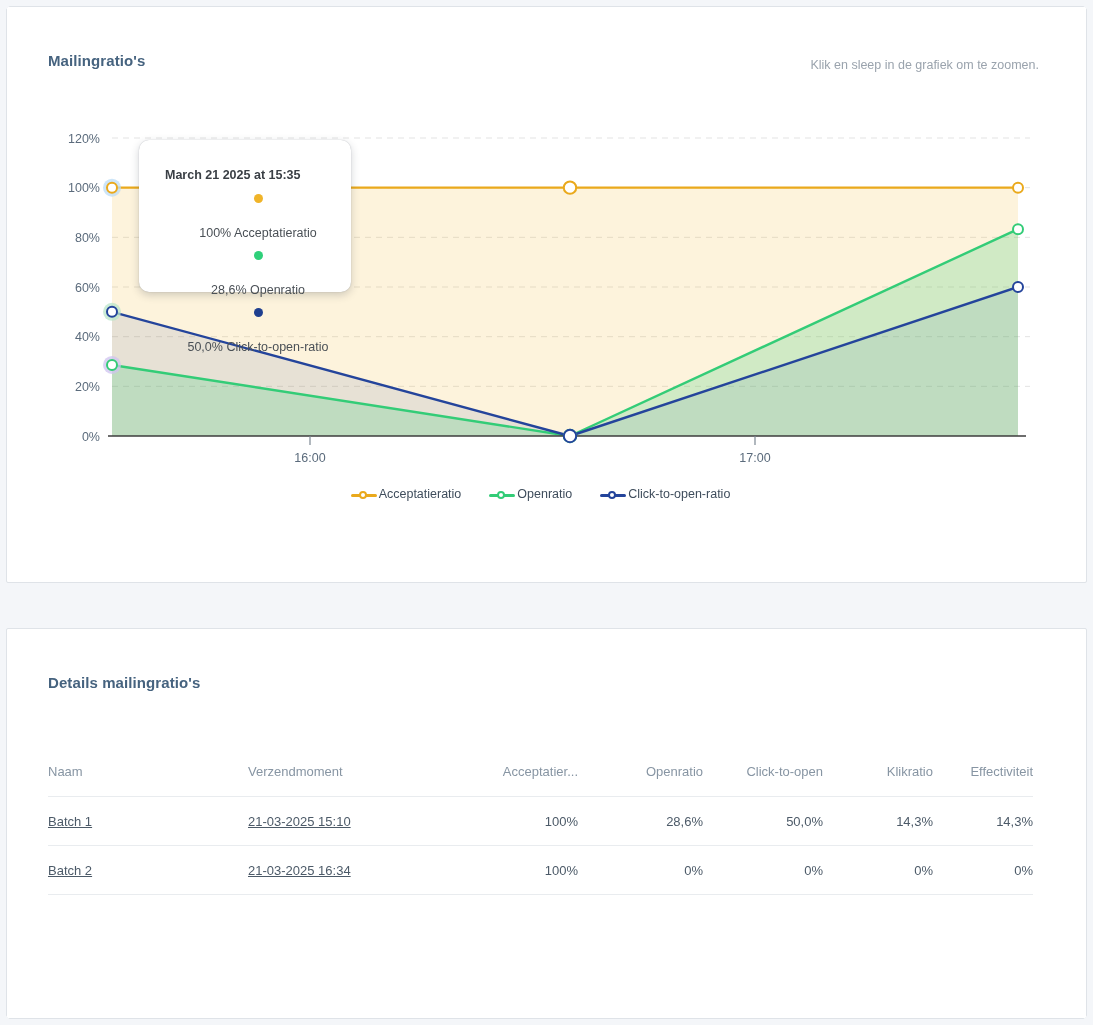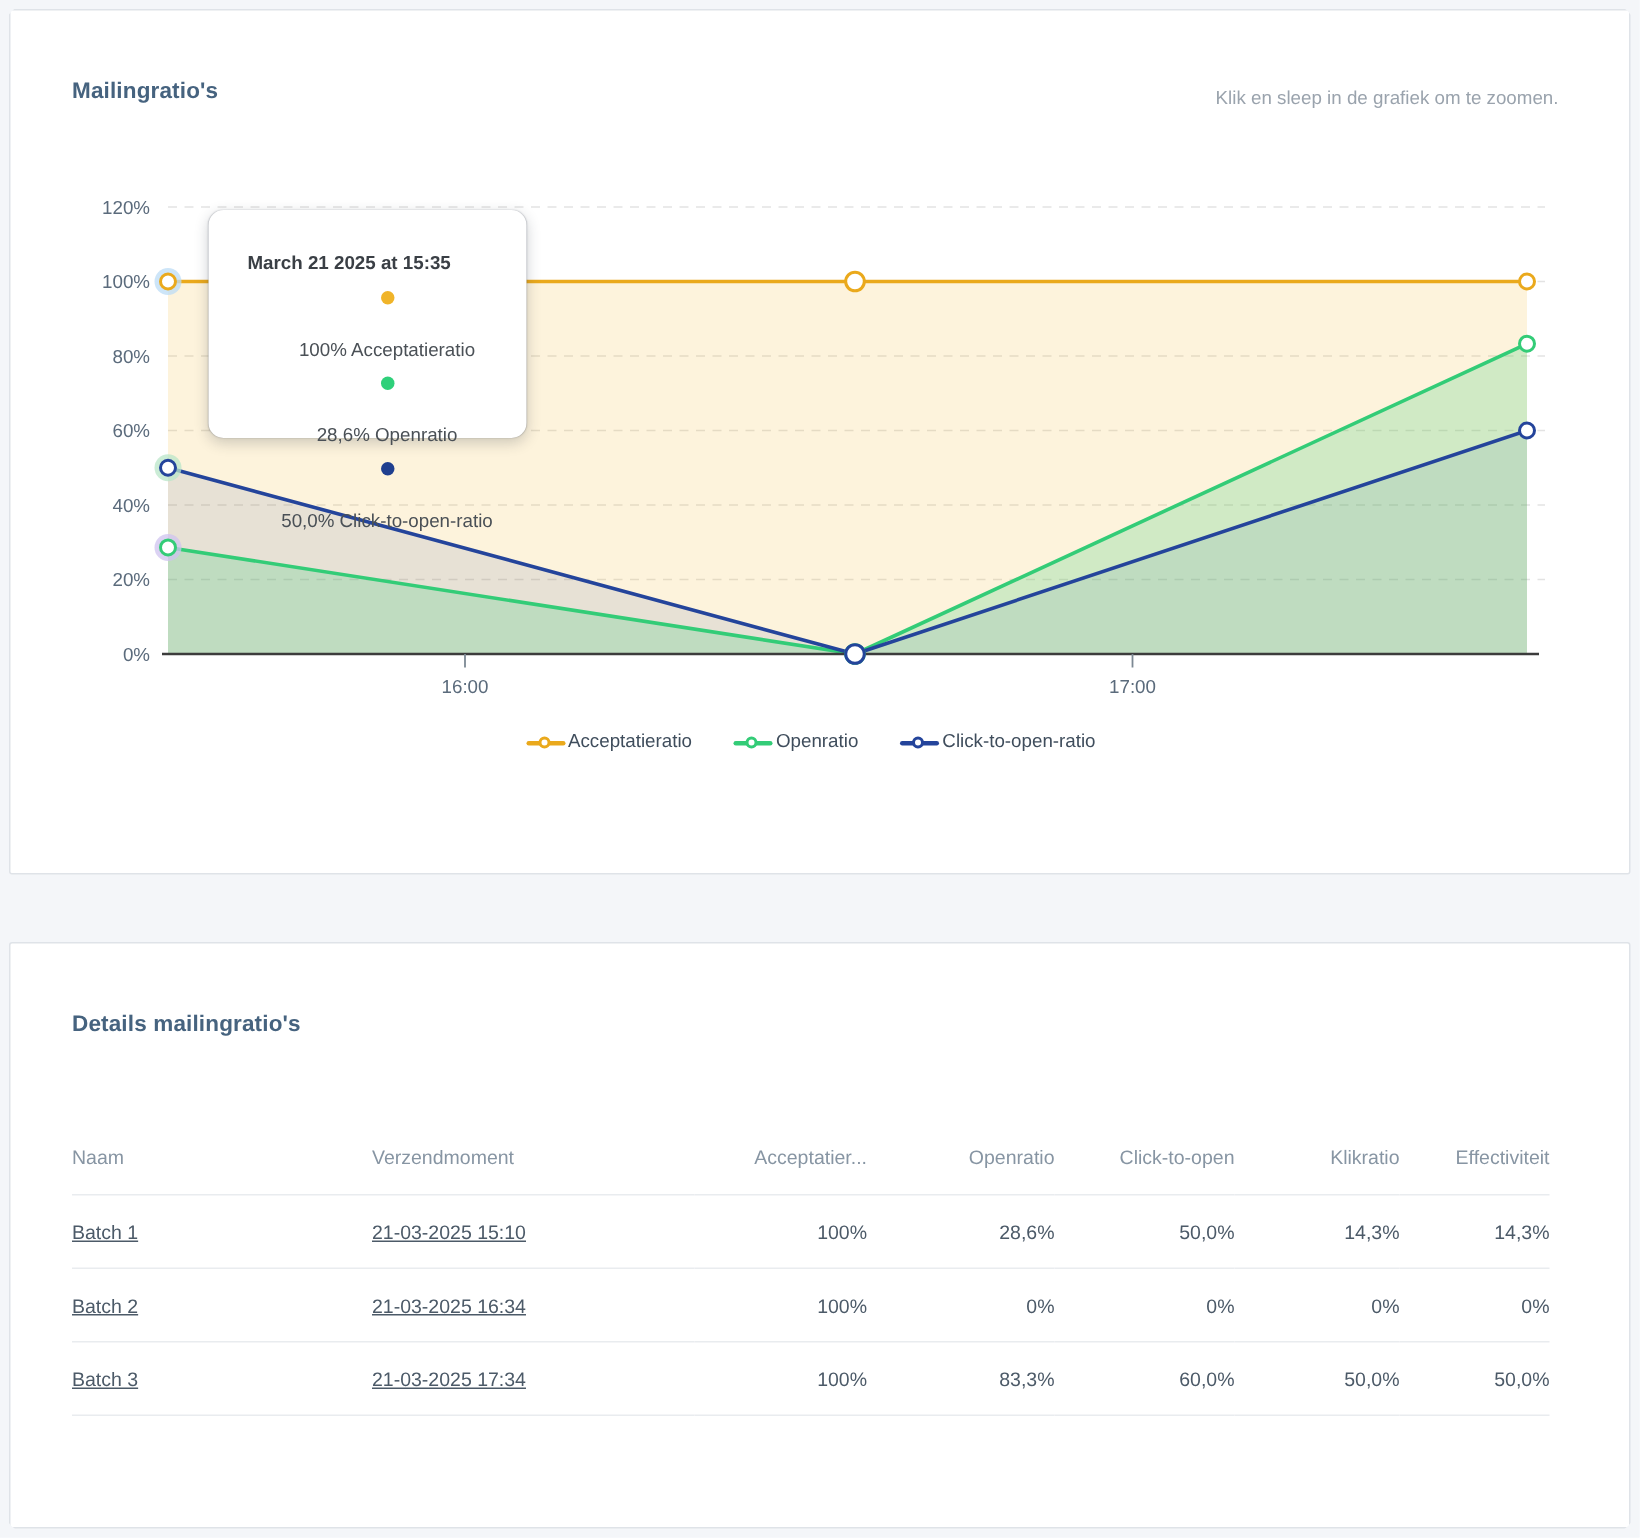--- a/index.html
+++ b/index.html
@@ -247,26 +247,17 @@
           </tr>
           <tr>
             <td class="l">Batch 2</td>
             <td class="l">21-03-2025 16:34</td>
             <td>100%</td>
             <td>0%</td>
             <td>0%</td>
             <td>0%</td>
             <td>0%</td>
           </tr>
-          <tr>
-            <td class="l">Batch 3</td>
-            <td class="l">21-03-2025 17:34</td>
-            <td>100%</td>
-            <td>83,3%</td>
-            <td>60,0%</td>
-            <td>50,0%</td>
-            <td>50,0%</td>
-          </tr>
         </tbody>
     </table>
   </div>
 
 </div>
 
 </body></html>

